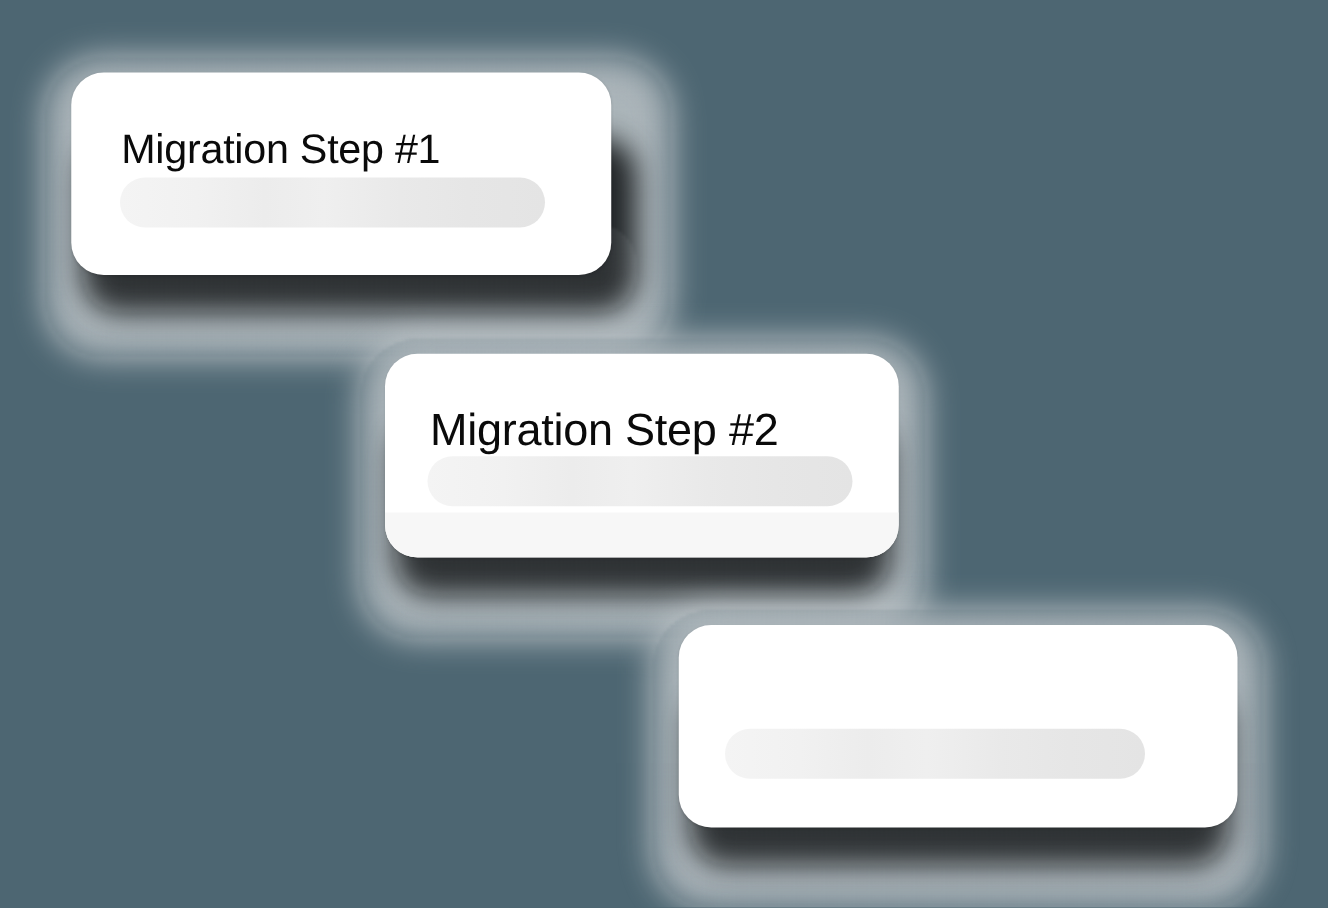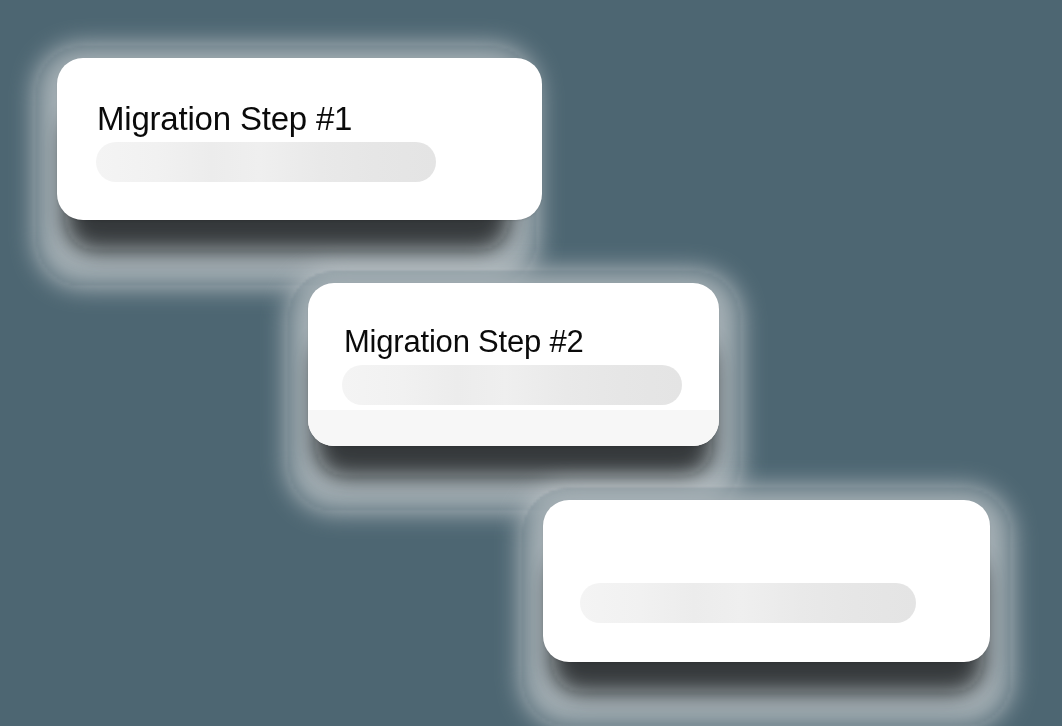--- a/index.html
+++ b/index.html
@@ -128,38 +128,38 @@
 <body>
 
 <div id="stage">
 
   <div>
     <div class="halo" style="left:36px; top:46px; width:501px; height:240px;"></div>
     <div class="halo-noise" style="left:36px; top:46px; width:501px; height:240px;"></div>
     <div class="dropshadow" style="left:66px; top:110px; width:443px; height:140px;"></div>
     <div class="dropshadow-noise" style="left:66px; top:180px; width:443px; height:70px;"></div>
 
-    <div class="card" style="left:57px; top:58px; width:485px; height:162px;">
+    <div class="card" style="left:57px; top:58px; width:432px; height:162px;">
       <div class="card-inner">
         <div class="card-title" style="left:40px; top:44px; font-size:33px;">Migration Step #1</div>
         <div class="skeleton" style="left:39px; top:84px; width:340px; height:40px;"></div>
       </div>
     </div>
   </div>
 
   <div>
     <div class="halo" style="left:288px; top:271px; width:452px; height:240px;"></div>
     <div class="halo-noise" style="left:288px; top:271px; width:452px; height:240px;"></div>
     <div class="dropshadow" style="left:316px; top:336px; width:396px; height:140px;"></div>
     <div class="dropshadow-noise" style="left:316px; top:406px; width:396px; height:70px;"></div>
 
     <div class="card" style="left:308px; top:283px; width:411px; height:163px;">
       <div class="card-inner">
         <div class="card-footer" style="height:36px;"></div>
-        <div class="card-title" style="left:36px; top:43px; font-size:31px;text-align:right;">Migration Step #2</div>
+        <div class="card-title" style="left:36px; top:43px; font-size:36px;text-align:right;">Migration Step #2</div>
         <div class="skeleton" style="left:34px; top:82px; width:340px; height:40px;"></div>
       </div>
     </div>
   </div>
 
   <div>
     <div class="halo" style="left:522px; top:488px; width:489px; height:238px;"></div>
     <div class="halo-noise" style="left:522px; top:488px; width:489px; height:238px;"></div>
     <div class="dropshadow" style="left:552px; top:552px; width:431px; height:140px;"></div>
     <div class="dropshadow-noise" style="left:552px; top:622px; width:431px; height:70px;"></div>

